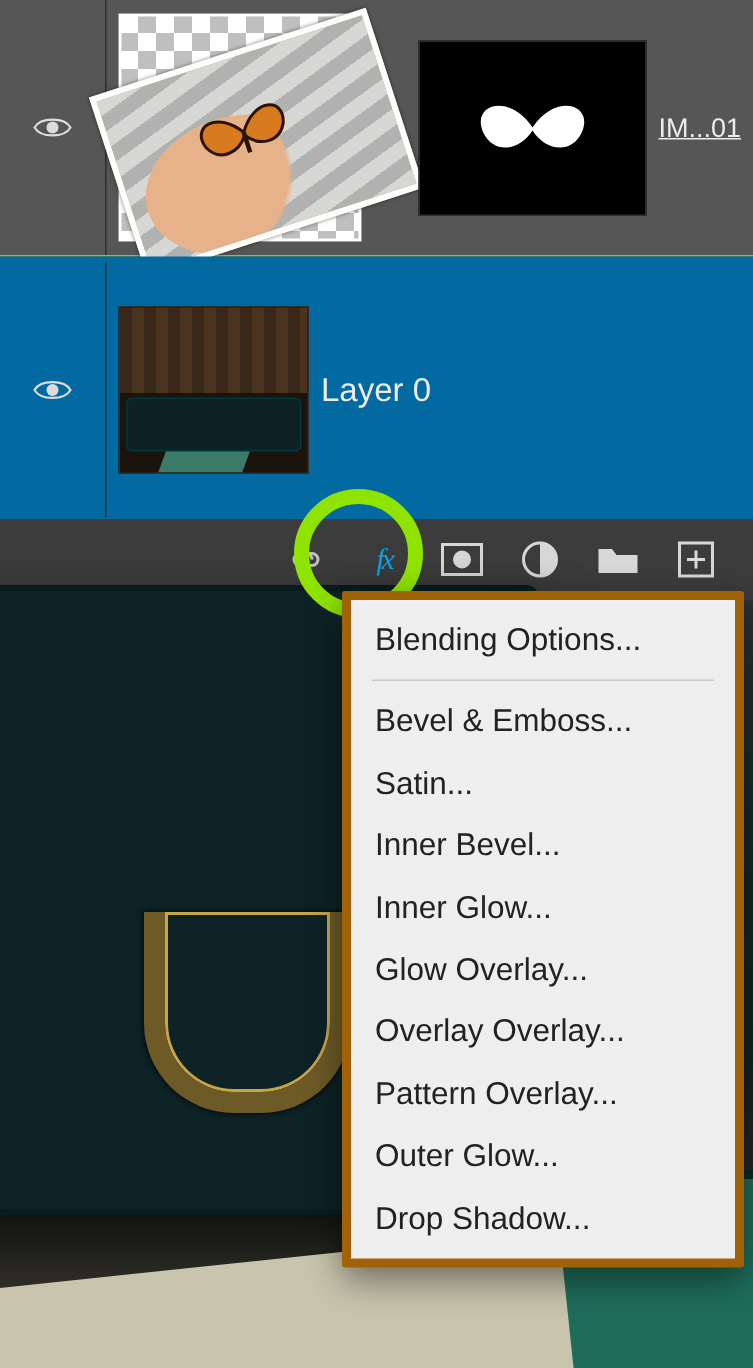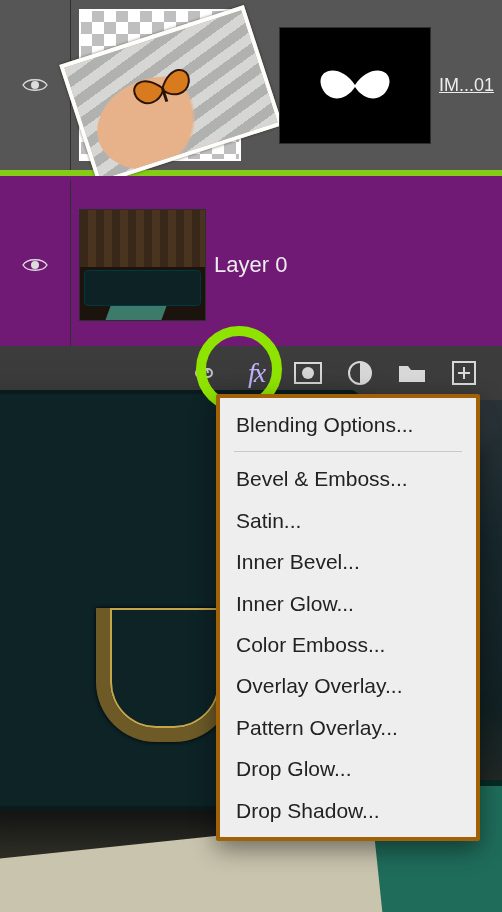--- a/index.html
+++ b/index.html
@@ -10,25 +10,25 @@
     font-size:18px;
     position:relative;
   }
   
   .layers-panel{
     position:absolute;left:0;top:0;width:502px;height:400px;
     background:#4b4b4b;
   }
   .layer-row{
     display:flex;align-items:center;
-    border-bottom:6px solid #84cc16;
+    border-bottom:1px solid #84cc16;
     position:relative;
   }
   .layer-row.selected{background:#565656;}
-  .layer-row.layer0{background:#701a75;padding:4px 0;}
+  .layer-row.layer0{background:#0369a1;padding:4px 0;}
   .eye-cell{
     width:70px;min-width:70px;height:100%;display:flex;align-items:center;justify-content:center;
     border-right:1px solid #2f2f2f;
   }
   .eye-icon{width:26px;height:18px;}
   .eye-icon path{fill:none;stroke:#dcdcdc;stroke-width:1.4;}
   .eye-icon circle{fill:#dcdcdc;}
   .thumb-rect{border:1px solid #2e2e2e;}
   .thumb-sel{outline:2px solid #fff;outline-offset:-2px;}
   
@@ -92,21 +92,21 @@
     position:absolute;left:0;top:346px;width:502px;height:54px;
     background:#3c3c3c;
     display:flex;align-items:center;justify-content:flex-end;
     gap:24px;padding-right:24px;box-sizing:border-box;
   }
   .bar-icon{
     width:28px;height:28px;display:flex;align-items:center;justify-content:center;
     cursor:pointer;
   }
   .bar-icon svg{overflow:visible;}
-  .fx-icon{font-family:"Times New Roman",serif;font-style:italic;font-size:28px;color:#c4b5fd;font-weight:500;letter-spacing:-2px;}
+  .fx-icon{font-family:"Times New Roman",serif;font-style:italic;font-size:20px;color:#0ea5e9;font-weight:500;letter-spacing:-2px;}
   .fx-icon .x{font-style:italic;}
   
   .ring{
     position:absolute;left:196px;top:326px;width:86px;height:86px;
     border:10px solid #8fe300;border-radius:50%;box-sizing:border-box;
     pointer-events:none;z-index:50;
   }
   
   .canvas-img{
     position:absolute;left:0;top:400px;width:502px;height:512px;
@@ -127,22 +127,22 @@
   .canvas-img .paper{
     position:absolute;left:-20px;top:440px;width:400px;height:120px;
     background:#c9c4ad;transform:rotate(-6deg);
   }
   .canvas-img .teal{
     position:absolute;left:260px;top:380px;width:320px;height:200px;
     background:#1f6c5a;border:6px solid #062a22;transform:skewX(-14deg);
   }
   
   .menu{
-    position:absolute;left:216px;top:394px;width:256px;
-    background:#eeeeee;border:4px solid #a16207;border-radius:2px;
+    position:absolute;left:228px;top:394px;width:256px;
+    background:#eeeeee;border:6px solid #a16207;border-radius:2px;
     box-shadow:0 8px 24px rgba(0,0,0,.45);
     padding:6px 0;z-index:100;
     color:#222;
   }
   .menu-item{
     padding:6px 16px;font-size:21px;line-height:1.4;white-space:nowrap;
     cursor:pointer;
   }
   .menu-sep{
     height:1px;background:#c9c9c9;margin:6px 14px;
@@ -256,18 +256,18 @@
   <div class="paper"></div>
 </div>
 
 <div class="menu">
   <div class="menu-item">Blending Options...</div>
   <div class="menu-sep"></div>
   <div class="menu-item">Bevel &amp; Emboss...</div>
   <div class="menu-item">Satin...</div>
   <div class="menu-item">Inner Bevel...</div>
   <div class="menu-item">Inner Glow...</div>
-  <div class="menu-item">Color Emboss...</div>
+  <div class="menu-item">Glow Overlay...</div>
   <div class="menu-item">Overlay Overlay...</div>
   <div class="menu-item">Pattern Overlay...</div>
-  <div class="menu-item">Drop Glow...</div>
+  <div class="menu-item">Outer Glow...</div>
   <div class="menu-item">Drop Shadow...</div>
 </div>
 
 </body></html>

